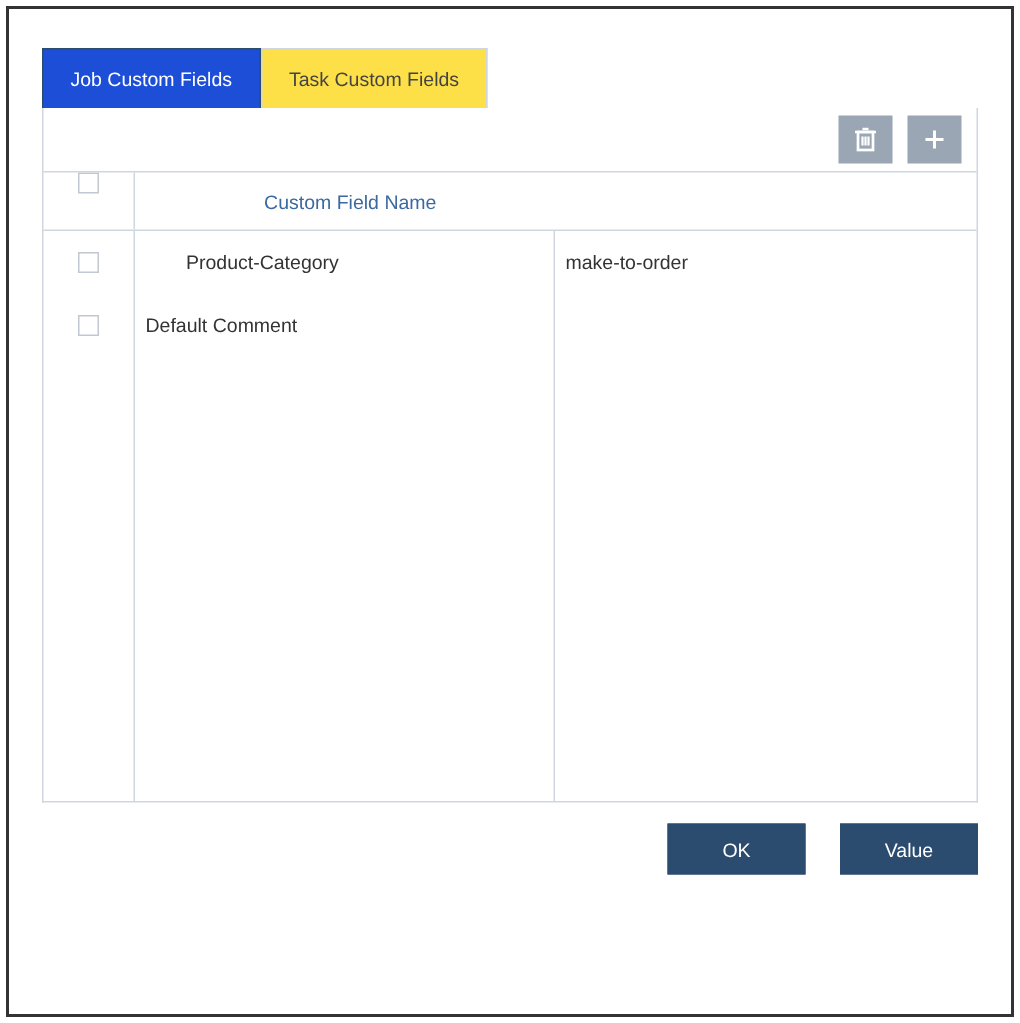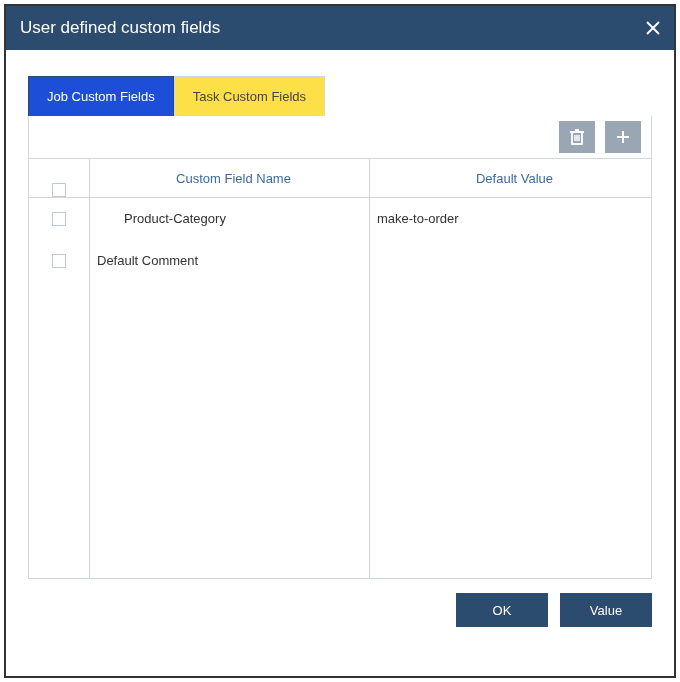--- a/index.html
+++ b/index.html
@@ -52,21 +52,21 @@
       background: #9aa6b3;
       display: flex; align-items: center; justify-content: center;
       cursor: pointer;
     }
     .icon-btn svg { stroke: #fff; fill: none; }
     .grid-header {
       display: flex;
       border-top: 1px solid #d0d6de;
       border-bottom: 1px solid #d0d6de;
       height: 40px;
-      align-items: flex-end;
+      align-items: flex-start;
     }
     .col-check { width: 60px; display:flex; justify-content:center; align-items:center; }
     .col-name  { width: 280px; padding-left: 8px; border-left: 1px solid #d0d6de; height: 100%; display:flex; align-items:center; }
     .col-value { flex: 1; padding-left: 8px; border-left: 1px solid #d0d6de; height: 100%; display:flex; align-items:center; }
     .grid-header .col-name, .grid-header .col-value {
       color: #3c6aa0; font-size: 13px; justify-content:center;
     }
     .grid-body { height: 380px; overflow: hidden; }
     .grid-row {
       display: flex;
@@ -83,49 +83,40 @@
     }
     .grid-body::after {
       content: ""; position: absolute; left: 340px; top: 0; bottom: 0; width: 1px; background: #d0d6de;
     }
     .chk {
       width: 14px; height: 14px; border: 1px solid #c0c8d2; background: #fff; cursor: pointer;
     }
     .footer {
       display: flex;
       justify-content: flex-end;
-      gap: 12px;
+      gap: 23px;
       padding: 14px 0 0 0;
     }
     .btn {
       min-width: 92px;
       height: 34px;
       background: #2b4b6f;
       color: #fff;
       border: 1px solid #2b4b6f;
       font-size: 13px;
       display: flex;
       align-items: center;
       justify-content: center;
       cursor: pointer;
     }
   </style>
 </head>
 <body>
 
 <div class="outer-border">
-  <div class="titlebar">
-    <span class="titlebar-title">User defined custom fields</span>
-    <span class="close-btn">
-      <svg width="14" height="14" viewBox="0 0 14 14">
-          <line x1="1" y1="1" x2="13" y2="13" stroke-width="2"></line>
-          <line x1="13" y1="1" x2="1" y2="13" stroke-width="2"></line>
-        </svg>
-    </span>
-  </div>
 
   <div class="content">
     <div class="tabs">
       <div class="tab active">Job Custom Fields</div>
       <div class="tab">Task Custom Fields</div>
     </div>
 
     <div class="panel">
       <div class="toolbar">
         <div class="icon-btn">
@@ -144,21 +135,20 @@
               <line x1="2" y1="8" x2="14" y2="8" stroke-width="2"></line>
             </svg>
         </div>
       </div>
 
       <div class="grid-header">
         <div class="col-check">
           <div class="chk"></div>
         </div>
         <div class="col-name">Custom Field Name</div>
-        <div class="col-value">Default Value</div>
       </div>
 
       <div class="grid-body">
         <div class="grid-row">
           <div class="col-check">
             <div class="chk"></div>
           </div>
           <div class="col-name" style="border:none;padding-left:35px;">Product-Category</div>
           <div class="col-value" style="border:none;">make-to-order</div>
         </div>

